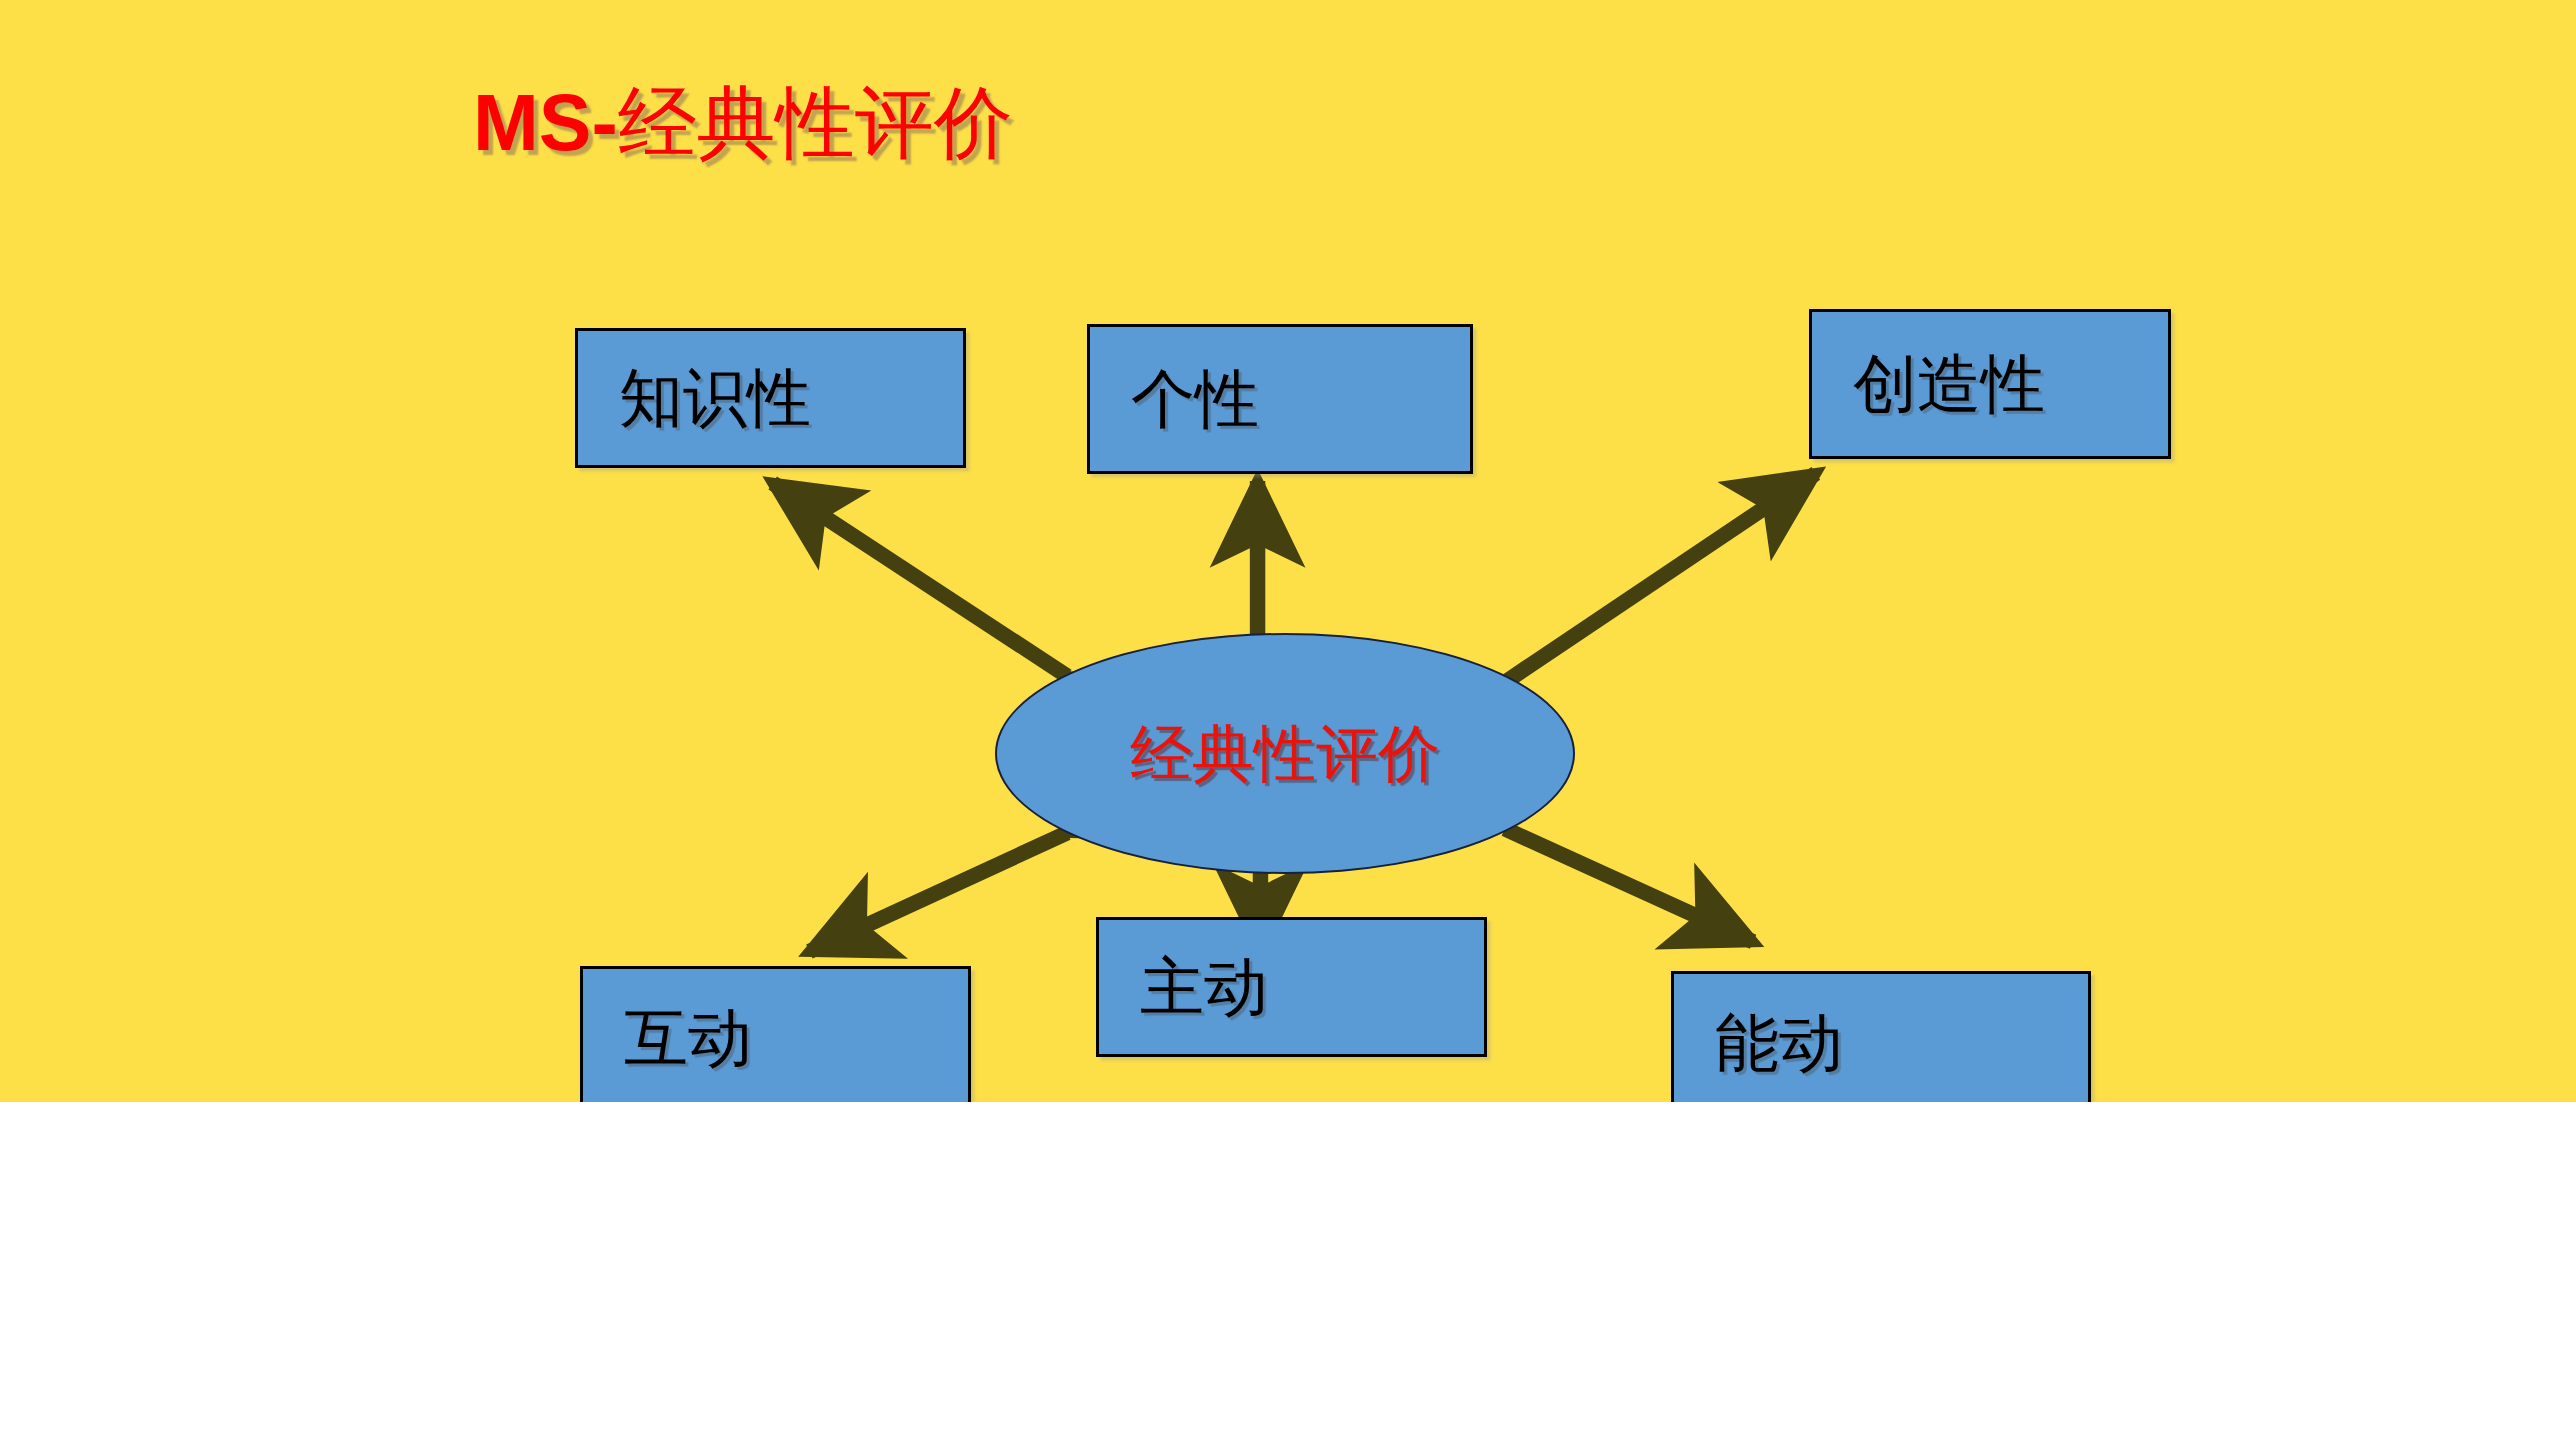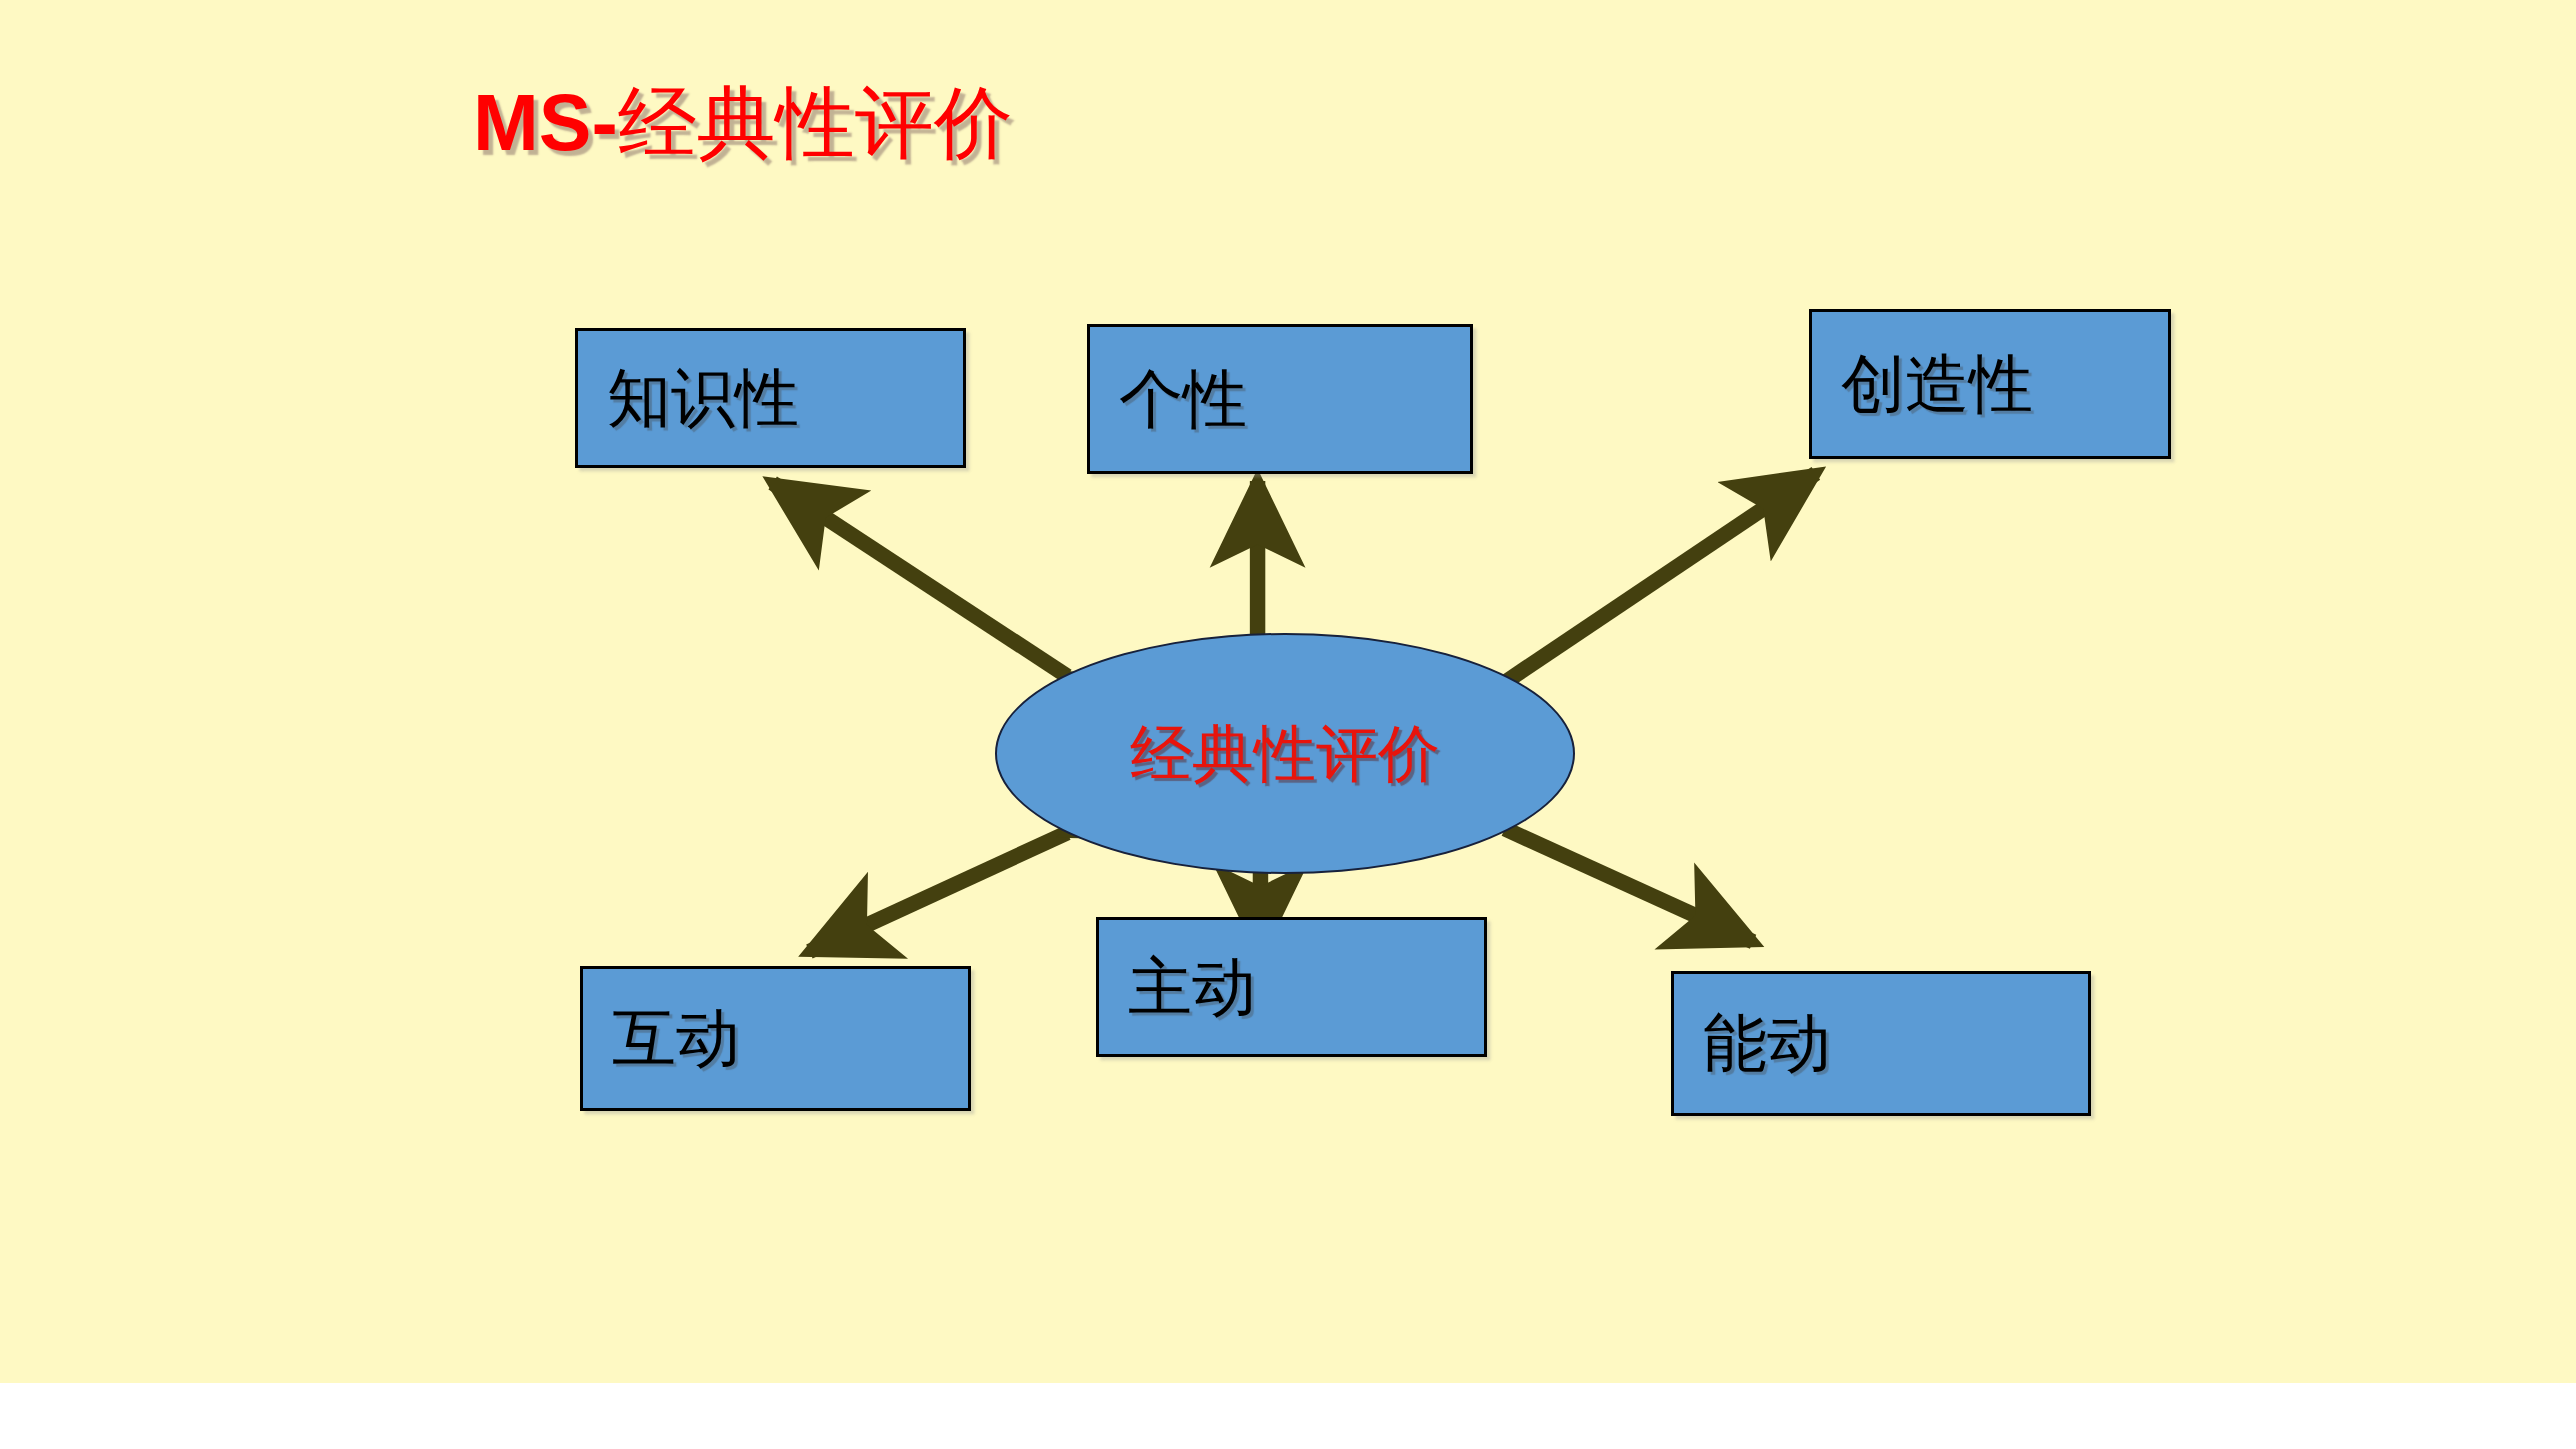--- a/index.html
+++ b/index.html
@@ -8,22 +8,22 @@
     padding: 0;
     background: #ffffff;
   }
   body {
     font-family: "Liberation Serif", "DejaVu Serif", serif;
   }
 
   #slide {
     position: relative;
     width: 2576px;
-    height: 1383px;
-    background: #fef9c3;
+    height: 1102px;
+    background: #fde047;
     overflow: hidden;
   }
 
   
   #slide-title {
     position: absolute;
     left: 473px;
     top: 82px;
     font-size: 79px;
     line-height: 1.05;
@@ -65,21 +65,21 @@
     border: 3.9px solid #000000;
     box-shadow: 3.9px 3.9px 2.9px rgba(150,150,150,0.35);
     display: flex;
     align-items: center;
     z-index: 3;
   }
   .node-box .node-label {
     font-family: "Liberation Serif", "DejaVu Serif", serif;
     font-size: 64px;
     color: #000000;
-    padding-left: 29px;
+    padding-left: 41px;
     white-space: nowrap;
     text-shadow: 2.9px 2.9px 1px rgba(70,70,70,0.35);
   }
 
   
   #box-zhishixing { left: 575px;  top: 328px; width: 391px; height: 140px; }
   #box-gexing     { left: 1087px; top: 324px; width: 386px; height: 150px; }
   #box-chuangzao  { left: 1809px; top: 309px; width: 362px; height: 150px; }
 
   

